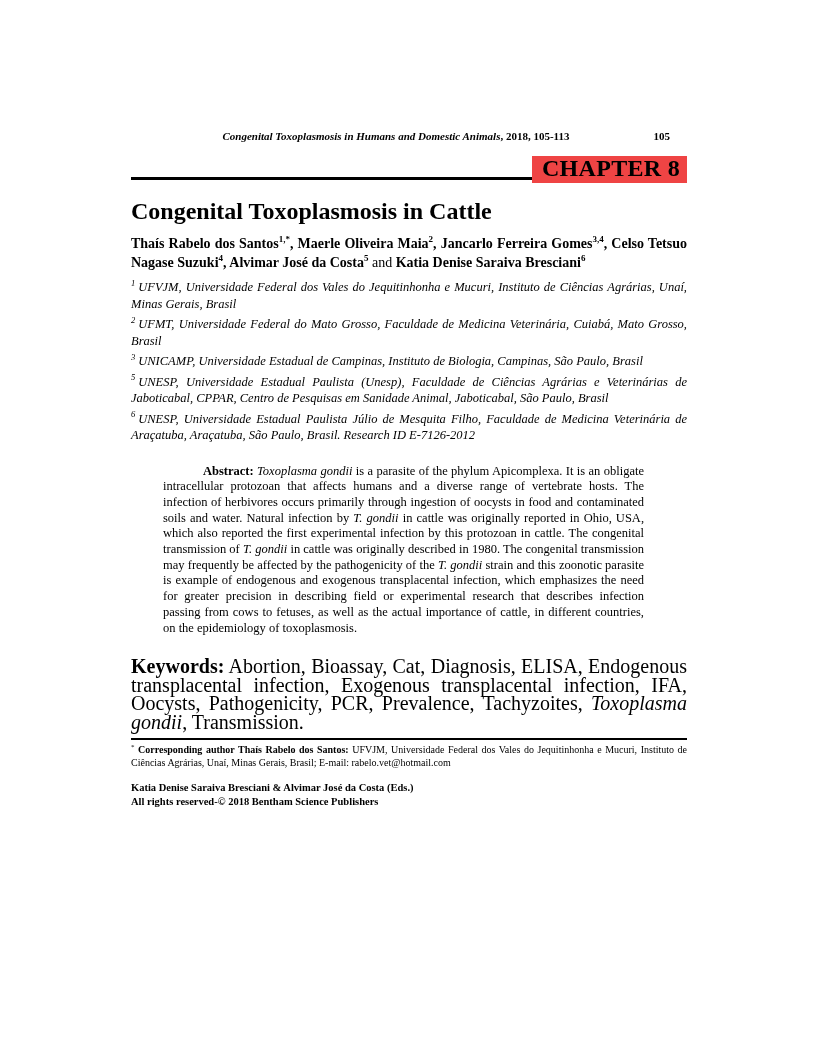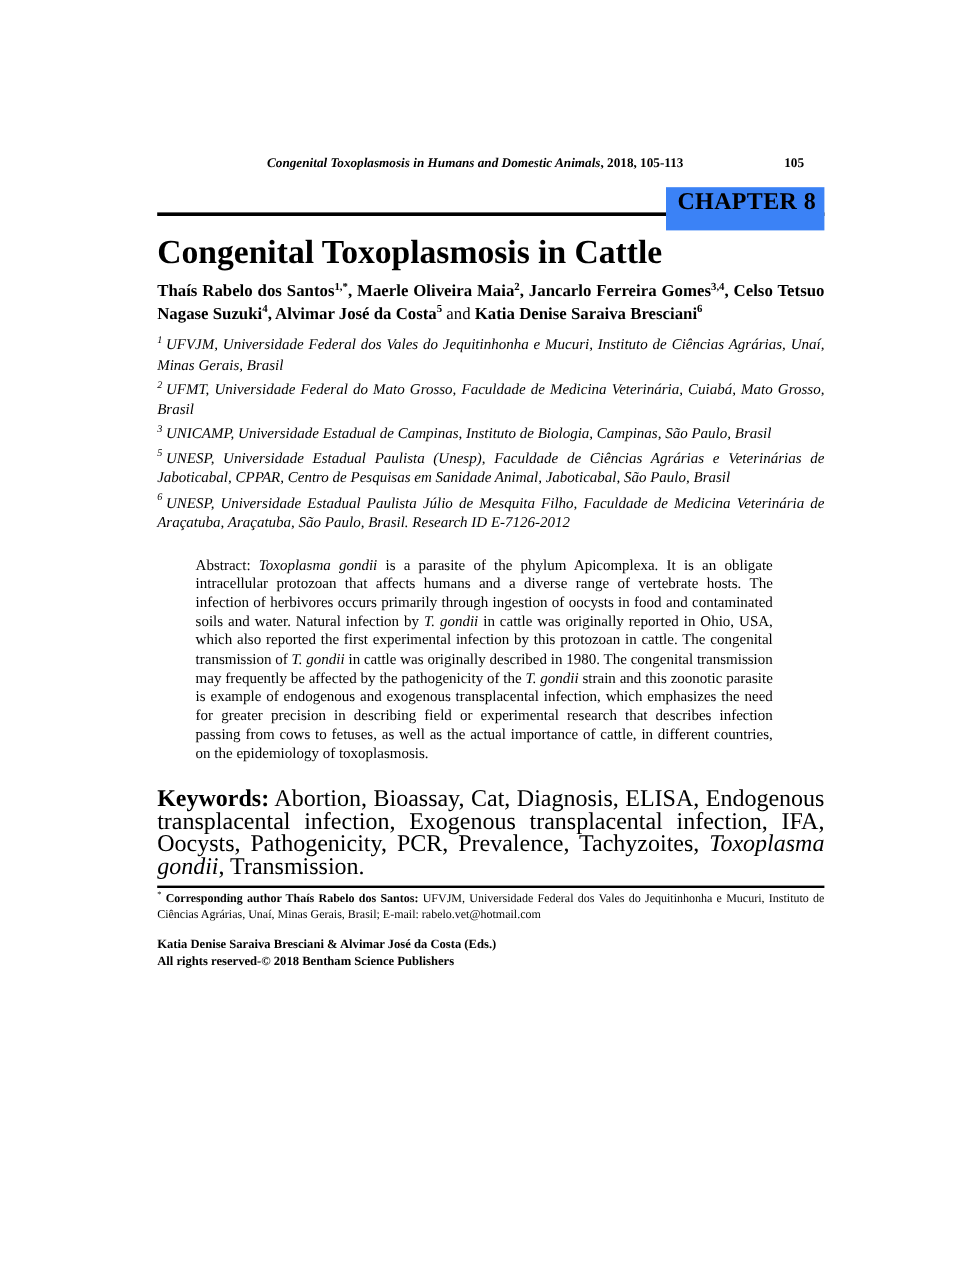--- a/index.html
+++ b/index.html
@@ -18,41 +18,41 @@
   .running-head { position: relative; font-size: 11px; font-weight: bold; line-height: 13px; }
   .rh-center { text-align: center; padding-right: 26px; white-space: nowrap; }
   .rh-title { font-style: italic; }
   .rh-page { position: absolute; right: 17px; top: 0; }
 
   
   .chapter-row { position: relative; height: 27px; margin-top: 13px; }
   .chapter-rule { position: absolute; left: 0; right: 0; top: 21px; height: 2.5px; background: #000; }
   .chapter-badge {
     position: absolute; right: 0; top: 0;
-    background: #3b82f6;
-    font-size: 20px; font-weight: bold; line-height: 21px;
-    padding: 2px 7px 13px 10px;
+    background: #ef4444;
+    font-size: 24px; font-weight: bold; line-height: 21px;
+    padding: 2px 7px 4px 10px;
     letter-spacing: 0.3px;
   }
 
-  .chapter-title { font-size: 28px; font-weight: bold; line-height: 26px; margin: 15px 0 0; }
+  .chapter-title { font-size: 24px; font-weight: bold; line-height: 26px; margin: 15px 0 0; }
 
   .authors { font-size: 14px; font-weight: bold; line-height: 18.5px; text-align: justify; margin: 11px 0 4px; }
   .authors sup { font-size: 9px; vertical-align: super; line-height: 0; }
   .sep-and { font-weight: normal; }
 
   .affiliations { margin-top: 7px; }
   .affiliation { font-style: italic; font-size: 12.5px; line-height: 16.5px; text-align: justify; margin: 0 0 4px; }
   .affiliation sup { font-size: 8.5px; vertical-align: super; line-height: 0; margin-right: 3px; }
 
   .abstract {
     margin: 20px 0 0; padding-left: 32px; padding-right: 43px;
     font-size: 12.5px; line-height: 15.7px; text-align: justify;
   }
-  .abstract b { font-weight: normal; }
+  .abstract b { font-weight: bold; margin-left: 40px; }
 
   .keywords { margin: 21px 0 0; font-size: 20px; line-height: 18.5px; text-align: justify; }
 
   .footnote-rule { margin-top: 7px; height: 2px; background: #000; }
   .footnote { font-size: 10px; line-height: 12.5px; text-align: justify; margin: 4px 0 0; }
   .footnote sup { font-size: 7px; vertical-align: super; line-height: 0; }
 
   .publisher { margin-top: 12px; text-align: left; font-weight: bold; font-size: 10.5px; line-height: 13.5px; }
 
   i { font-style: italic; }

